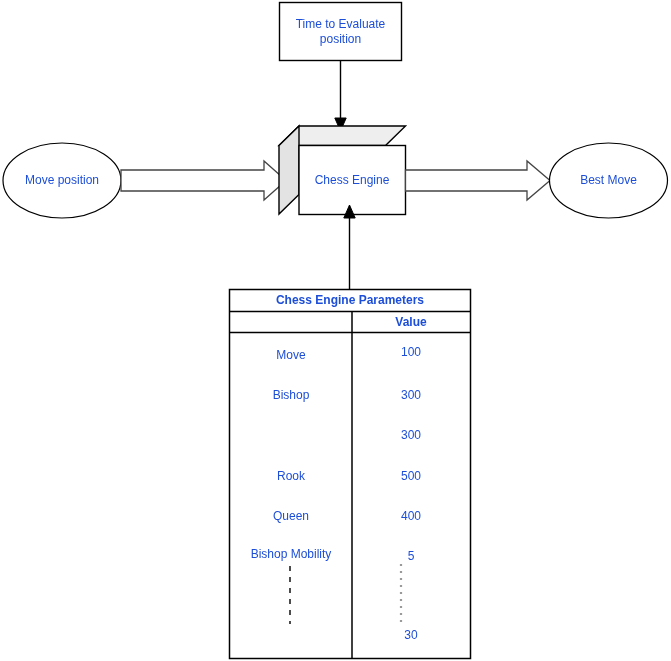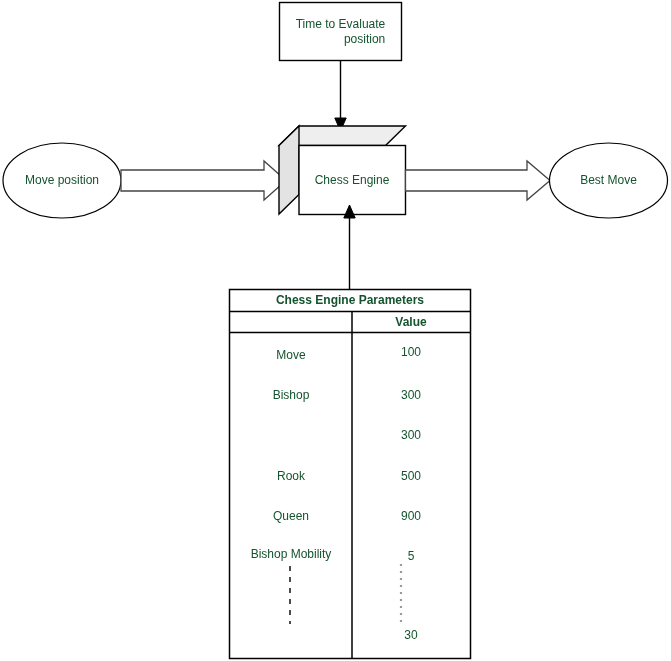--- a/index.html
+++ b/index.html
@@ -19,22 +19,22 @@
     position: absolute;
     left: 0;
     top: 0;
     width: 671px;
     height: 661px;
   }
   .lbl {
     position: absolute;
     font-family: "Liberation Sans", sans-serif;
     font-size: 12px;
-    color: #14532d;
-    text-align: right;
+    color: #1d4ed8;
+    text-align: center;
     line-height: 15px;
     white-space: pre-line;
   }
   .lbl-bold {
     font-weight: bold;
   }
   .center-box {
     display: flex;
     align-items: center;
     justify-content: center;
@@ -100,20 +100,20 @@
 
   <div class="lbl center-box" style="left:230px; top:387px; width:122px; height:16px;">Bishop</div>
   <div class="lbl center-box" style="left:352px; top:387px; width:118px; height:16px;">300</div>
 
   <div class="lbl center-box" style="left:352px; top:427px; width:118px; height:16px;">300</div>
 
   <div class="lbl center-box" style="left:230px; top:468px; width:122px; height:16px;">Rook</div>
   <div class="lbl center-box" style="left:352px; top:468px; width:118px; height:16px;">500</div>
 
   <div class="lbl center-box" style="left:230px; top:508px; width:122px; height:16px;">Queen</div>
-  <div class="lbl center-box" style="left:352px; top:508px; width:118px; height:16px;">900</div>
+  <div class="lbl center-box" style="left:352px; top:508px; width:118px; height:16px;">400</div>
 
   <div class="lbl center-box" style="left:230px; top:546px; width:122px; height:16px;">Bishop Mobility</div>
   <div class="lbl center-box" style="left:352px; top:548px; width:118px; height:16px;">5</div>
 
   <div class="lbl center-box" style="left:352px; top:627px; width:118px; height:16px;">30</div>
 
 </div>
 
 </body></html>

